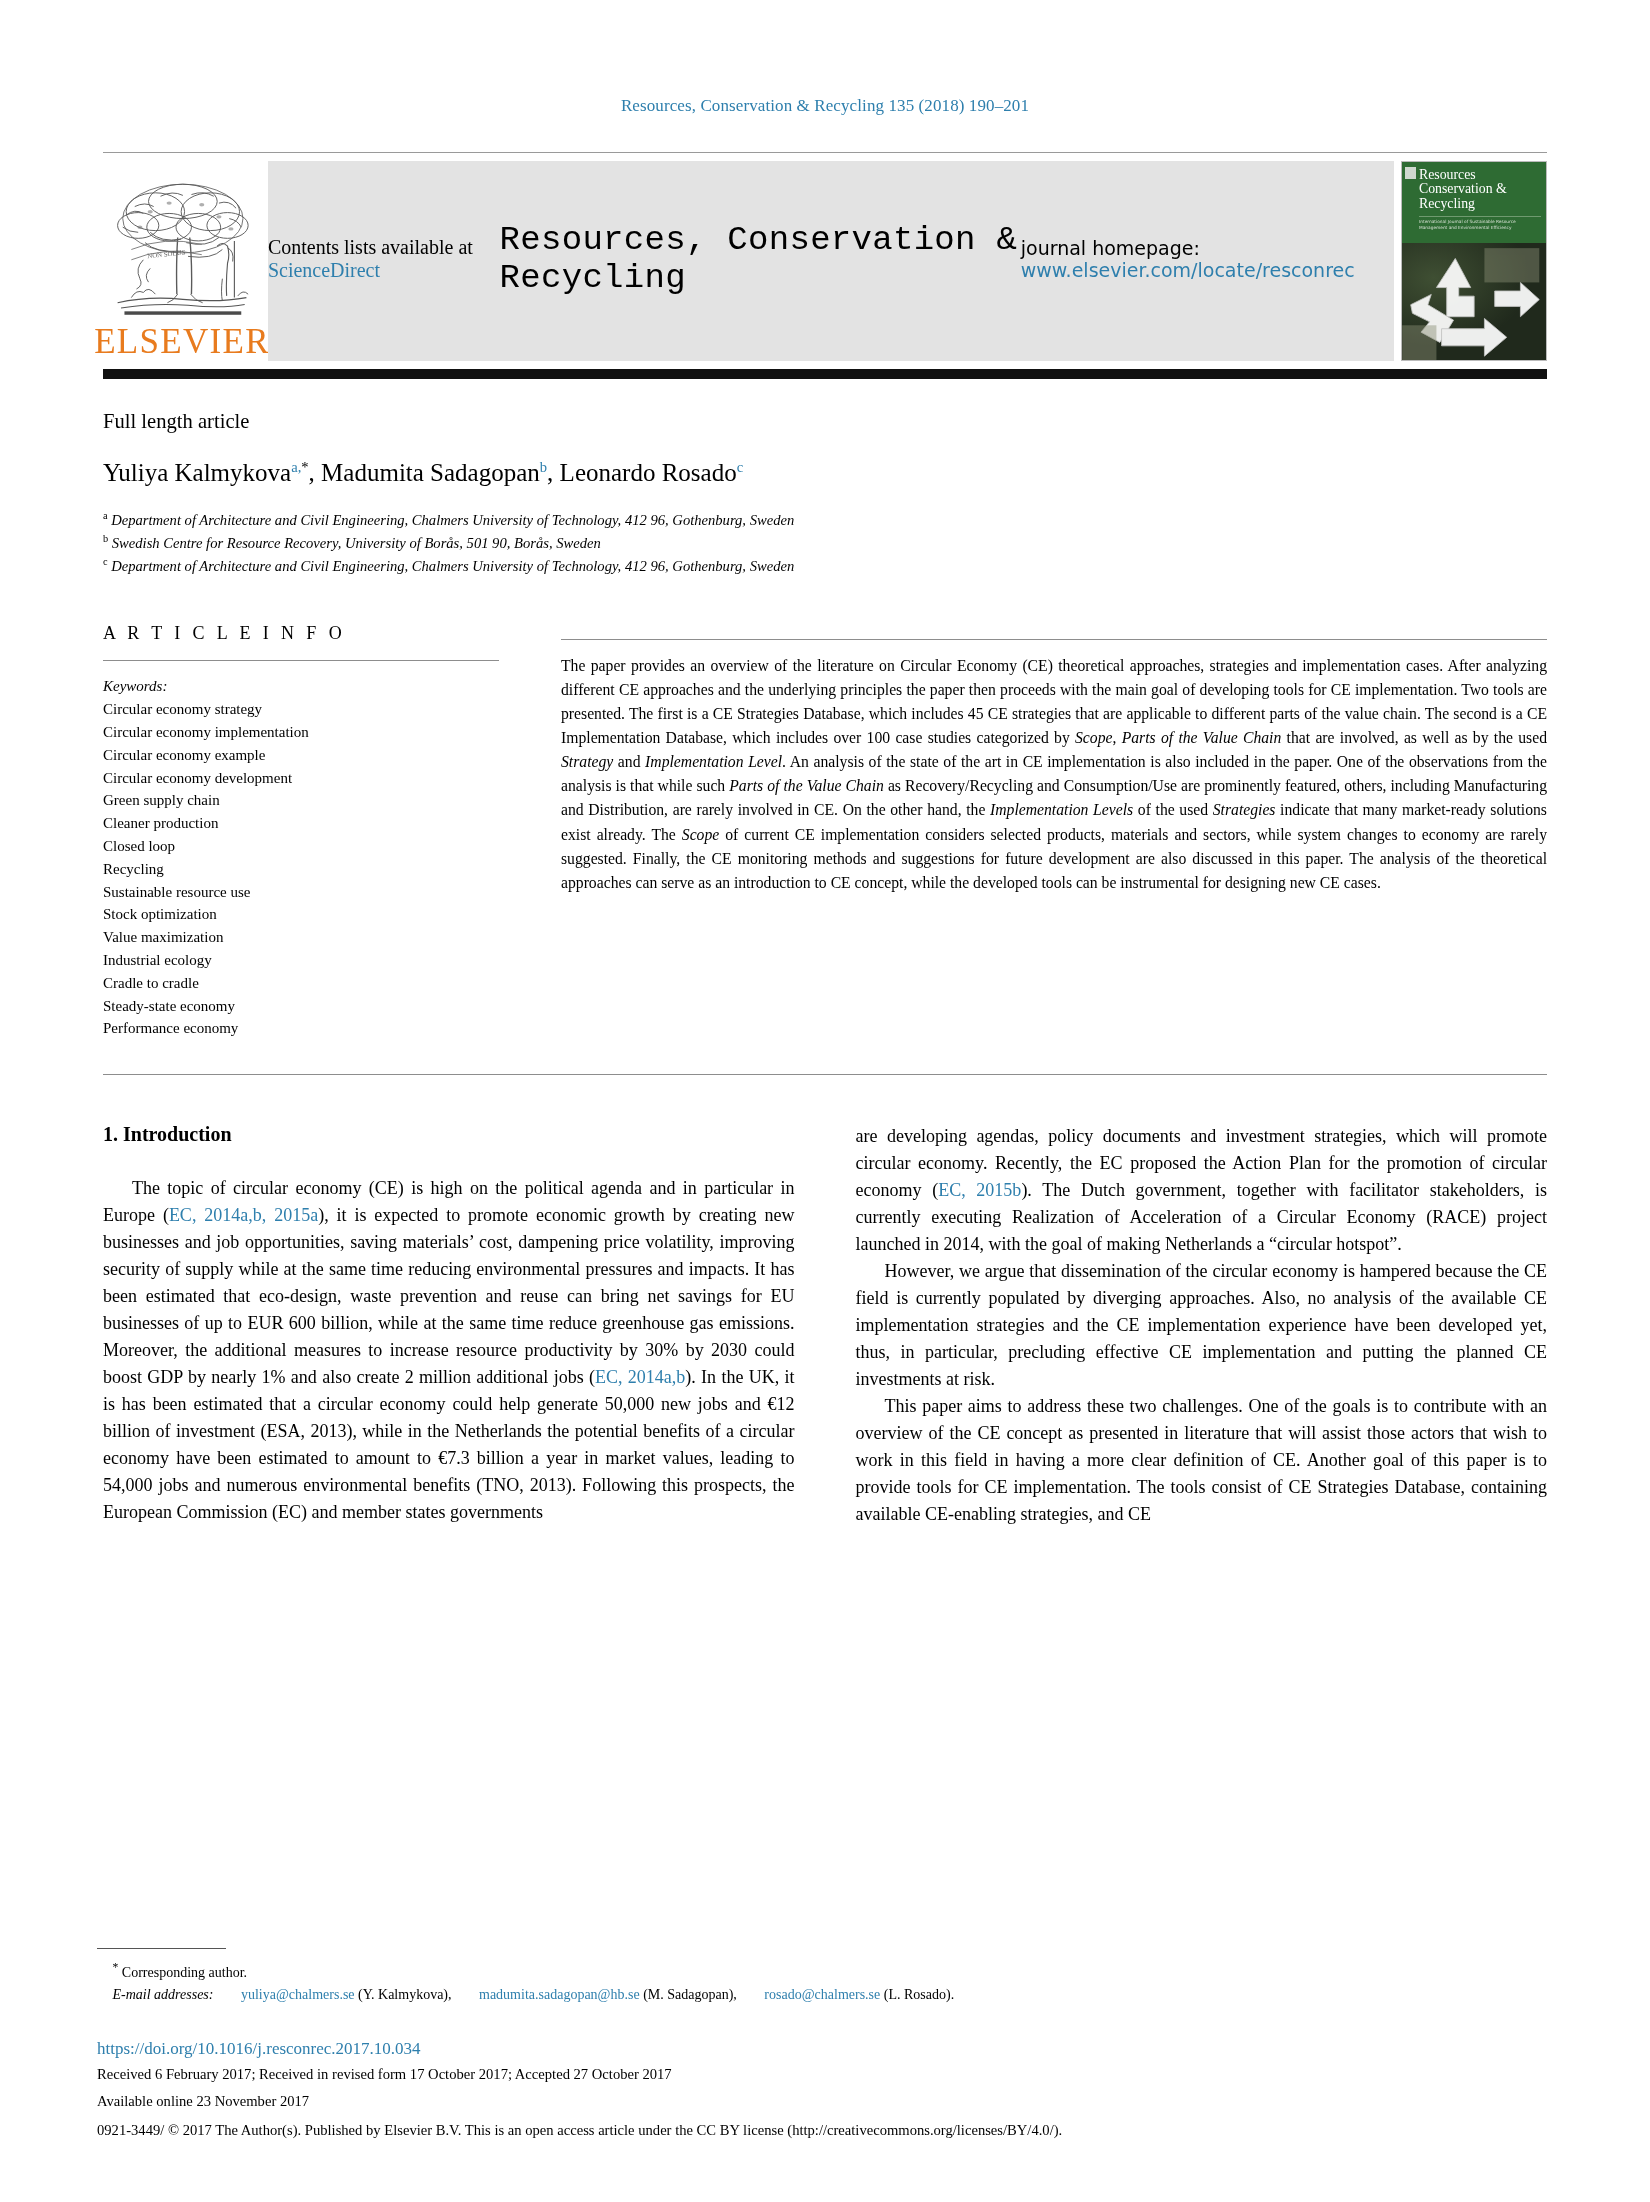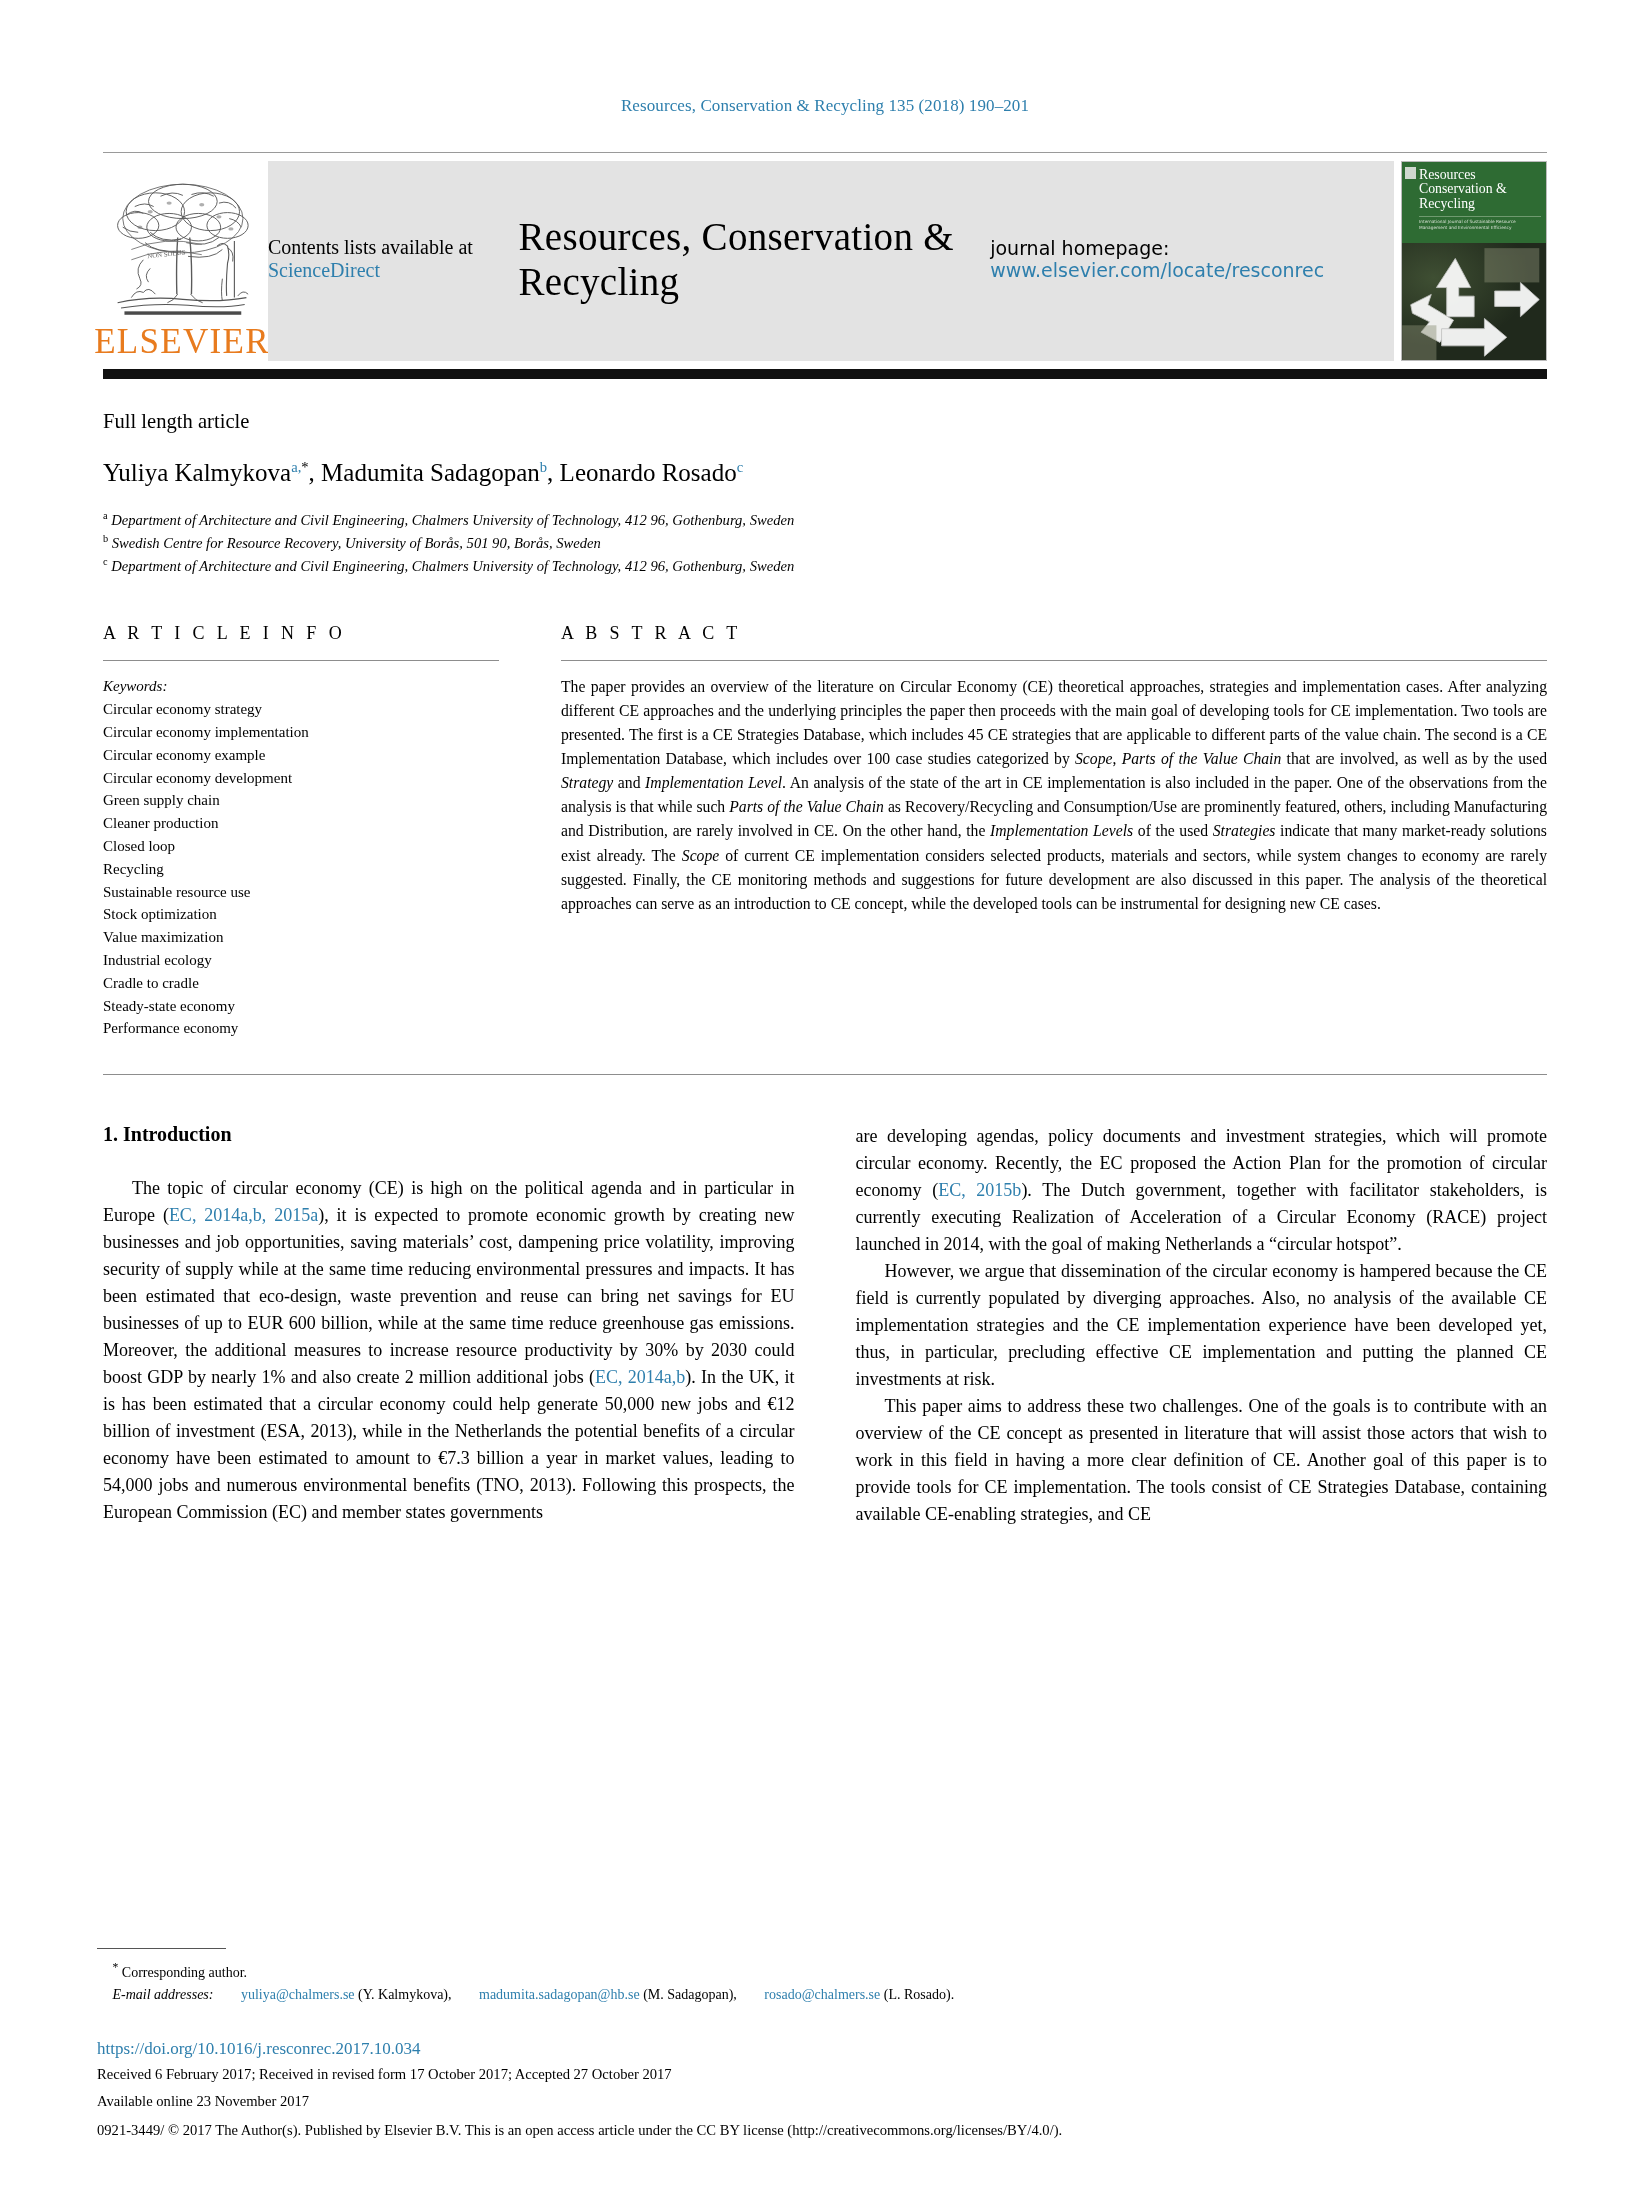--- a/index.html
+++ b/index.html
@@ -66,23 +66,23 @@
     margin: 0 6.9px 0 6.9px;
     display: flex;
     flex-direction: row;
     align-items: center;
     justify-content: space-between;
     padding: 19px 0 22.4px 0;
   }
   .contents-line { font-size: 20px; }
   .contents-line .sd { color: #2e7fad; }
   .journal-title {
-    font-size: 39px;
+    font-size: 34px;
     letter-spacing: 0.3px;
-    font-family: Liberation Serif, serif;
+    font-family: Liberation Mono, monospace;
   }
   .homepage-line { font-size: 19px; font-family: "DejaVu Sans", sans-serif; }
   .homepage-line .url { color: #2e7fad; }
 
   .cover-thumb {
     width: 146px;
     flex: 0 0 146px;
     border: 0.9px solid #bbb;
     position: relative;
     overflow: hidden;
@@ -377,21 +377,20 @@
         <div>Stock optimization</div>
         <div>Value maximization</div>
         <div>Industrial ecology</div>
         <div>Cradle to cradle</div>
         <div>Steady-state economy</div>
         <div>Performance economy</div>
       </div>
     </div>
 
     <div class="col-abstract">
-      <div class="section-caps">A B S T R A C T</div>
       <div class="thin-rule"></div>
       <div class="abstract-body">The paper provides an overview of the literature on Circular Economy (CE) theoretical approaches, strategies and implementation cases. After analyzing different CE approaches and the underlying principles the paper then proceeds with the main goal of developing tools for CE implementation. Two tools are presented. The first is a CE Strategies Database, which includes 45 CE strategies that are applicable to different parts of the value chain. The second is a CE Implementation Database, which includes over 100 case studies categorized by <i>Scope</i>, <i>Parts of the Value Chain</i> that are involved, as well as by the used <i>Strategy</i> and <i>Implementation Level</i>. An analysis of the state of the art in CE implementation is also included in the paper. One of the observations from the analysis is that while such <i>Parts of the Value Chain</i> as Recovery/Recycling and Consumption/Use are prominently featured, others, including Manufacturing and Distribution, are rarely involved in CE. On the other hand, the <i>Implementation Levels</i> of the used <i>Strategies</i> indicate that many market-ready solutions exist already. The <i>Scope</i> of current CE implementation considers selected products, materials and sectors, while system changes to economy are rarely suggested. Finally, the CE monitoring methods and suggestions for future development are also discussed in this paper. The analysis of the theoretical approaches can serve as an introduction to CE concept, while the developed tools can be instrumental for designing new CE cases.</div>
     </div>
   </div>
 
   <div class="rule-after-abstract"></div>
 
   <div class="body-cols">
     <div class="bcol">
       <h2 class="sec-heading">1. Introduction</h2>

